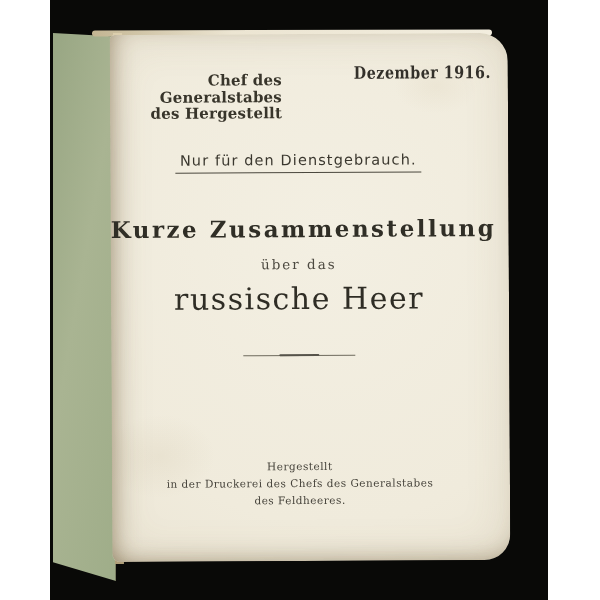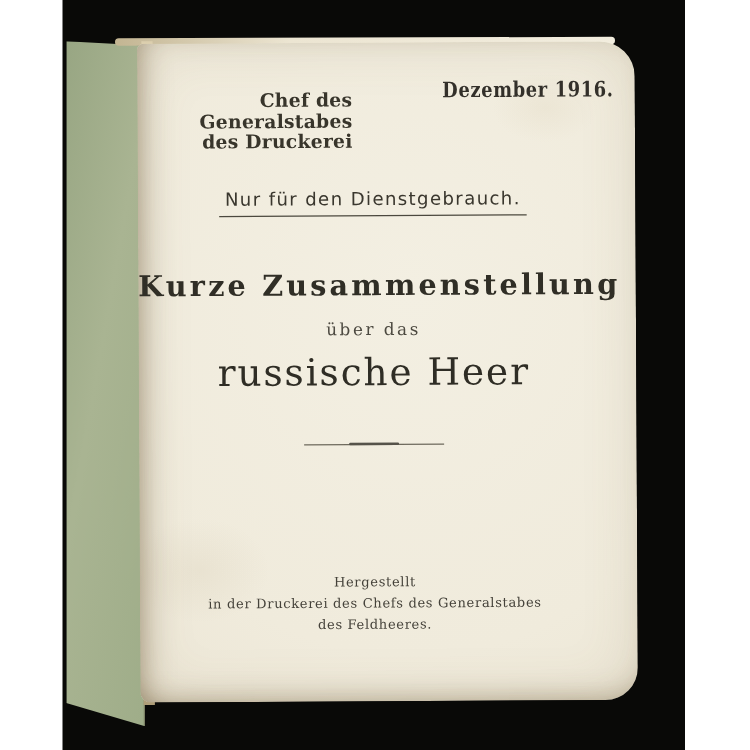--- a/index.html
+++ b/index.html
@@ -82,21 +82,21 @@
   <div class="photo">
 
     <div class="cover"></div>
     <div class="head-edge"></div>
     <div class="fore-edge"></div>
 
     <div class="page">
 
       <div class="issuer">
         <div>Chef des Generalstabes</div>
-        <div>des Druckerei</div>
+        <div>des Hergestellt</div>
       </div>
 
       <div class="date">Dezember 1916.</div>
 
       <div class="col">
         <div class="restriction">
           <span>Nur für den Dienstgebrauch.</span>
         </div>
 
         <div class="title">Kurze  Zusammenstellung</div>

